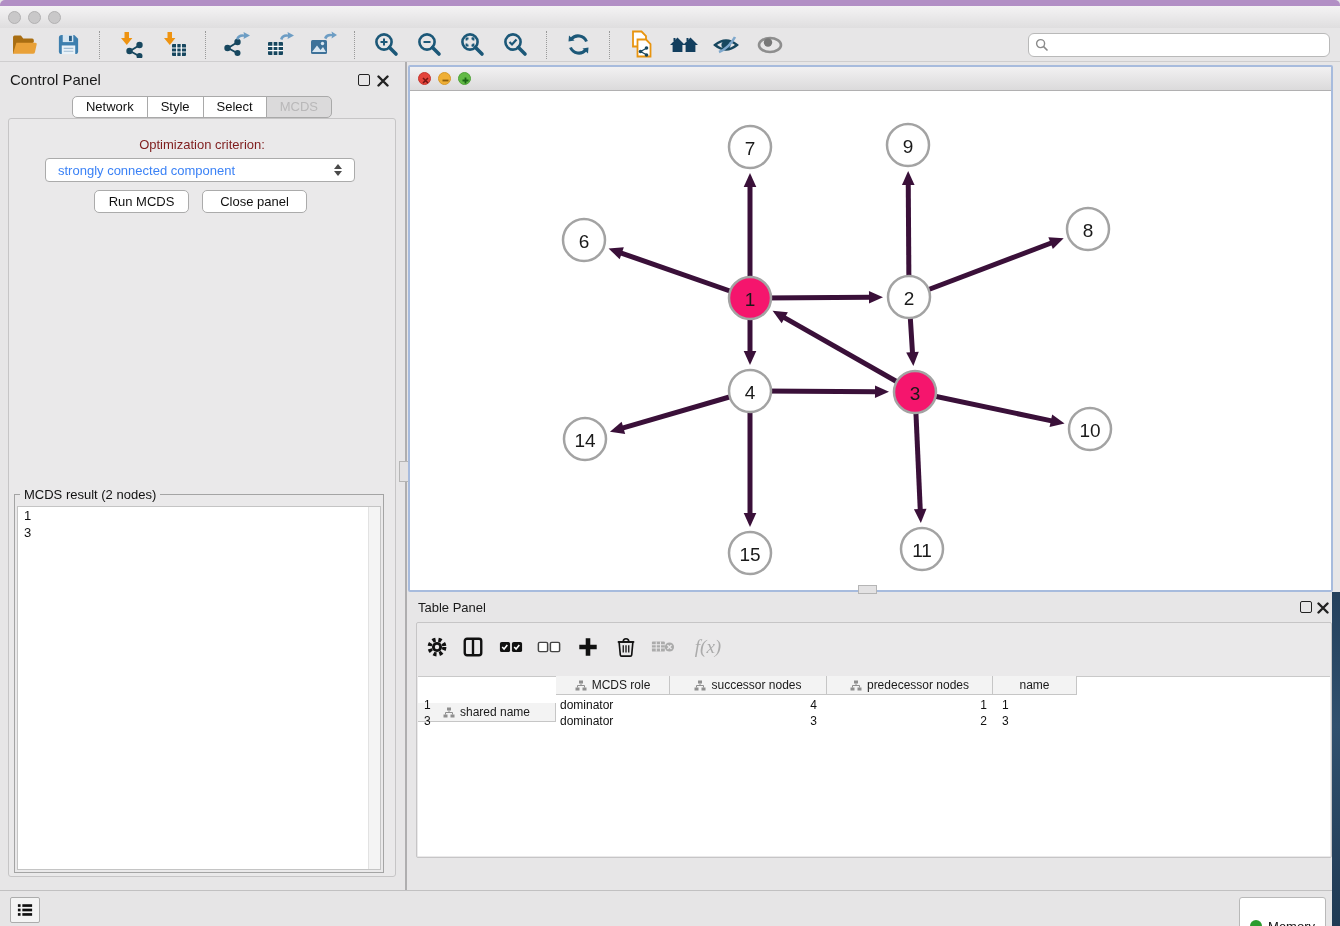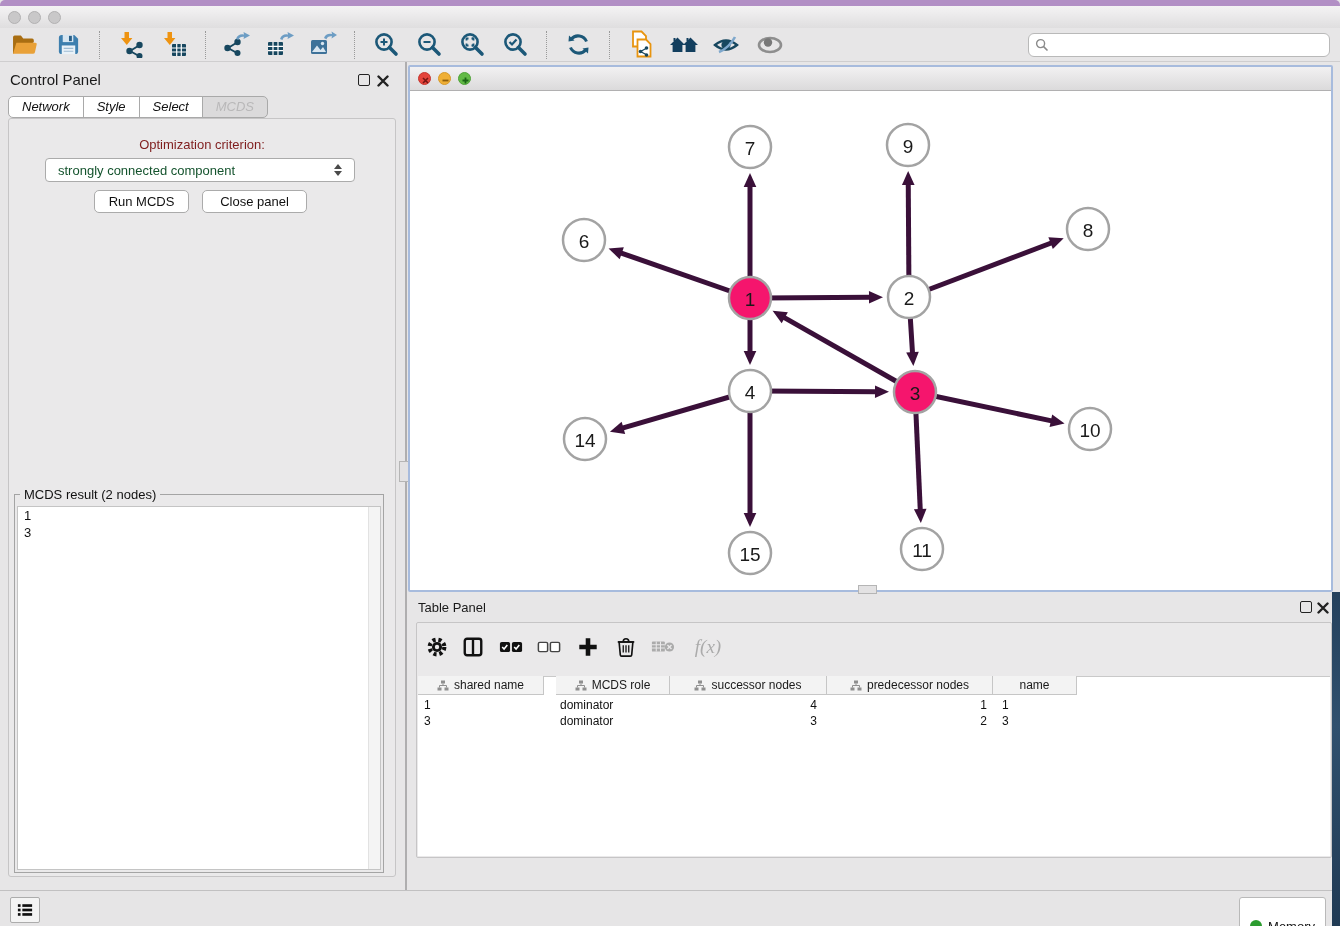--- a/index.html
+++ b/index.html
@@ -14,28 +14,28 @@
   
   #toolbar{left:0;top:28px;width:1340px;height:34px;background:#E7E6E7;border-bottom:1px solid #CFCECF;display:flex;align-items:center;padding:0 10px;gap:13px;box-sizing:border-box;}
   .tbicon{width:30px;height:30px;display:flex;align-items:center;justify-content:center;flex:0 0 auto;}
   .tbsep{border-left:1px dotted #9A9A9A;height:28px;margin:0 3px;flex:0 0 auto;}
   #search-box{margin-left:auto;width:288px;height:22px;background:#FFF;border:1px solid #B9B9B9;border-radius:6px;display:flex;align-items:center;padding:0 6px;}
   #search-input{border:none;outline:none;flex:1;font-size:12px;font-family:"Liberation Sans",sans-serif;background:transparent;}
   
   #cp-title{left:10px;top:71px;font-size:15px;color:#1A1A1A;}
   .panel-float{width:10px;height:10px;border:1.5px solid #222;border-radius:2px;display:inline-block;}
   .panel-close{width:12px;height:12px;display:inline-block;}
-  .tabrow{display:flex;font-style:italic;}
+  .tabrow{display:flex;justify-content:center;}
   .tabseg{height:20px;line-height:20px;padding:0 13px;font-size:13px;color:#111;background:#FFF;border:1px solid #A9A9A9;margin-left:-1px;cursor:default;}
   .tabseg.first{border-radius:5px 0 0 5px;margin-left:0;}
   .tabseg.last{border-radius:0 5px 5px 0;}
   .tabseg.sel{background:#DBDADB;color:#B9B8B9;}
   #cp-box{left:8px;top:118px;width:388px;height:759px;background:#EAE9EA;border:1px solid #C6C5C6;border-radius:3px;box-sizing:border-box;}
   .btn{background:#FFF;border:1px solid #ABABAB;border-radius:5px;font-size:13px;color:#111;display:flex;align-items:center;justify-content:center;box-sizing:border-box;}
-  #criterion-select{left:45px;top:158px;width:310px;height:24px;background:#FFF;border:1px solid #ABABAB;border-radius:4px;display:flex;align-items:center;padding:0 12px;box-sizing:border-box;font-size:13px;color:#14532d;}
+  #criterion-select{left:45px;top:158px;width:310px;height:24px;background:#FFF;border:1px solid #ABABAB;border-radius:4px;display:flex;align-items:center;padding:0 12px;box-sizing:border-box;font-size:13px;color:#3b82f6;}
   .updown{margin-left:auto;display:flex;flex-direction:column;gap:2px;}
   .updown i{display:block;width:0;height:0;border-left:4px solid transparent;border-right:4px solid transparent;}
   .updown .up{border-bottom:5px solid #4A4A4A;}
   .updown .dn{border-top:5px solid #4A4A4A;}
   #result-fieldset{left:14px;top:494px;width:370px;height:379px;border:1px solid #A4A4A4;box-sizing:border-box;}
   #result-legend{position:absolute;top:-8px;left:5px;background:#EAE9EA;padding:0 4px;font-size:13px;color:#111;}
   #result-area{position:absolute;left:2px;top:11px;right:2px;bottom:2px;background:#FFF;border:1px solid #C4C4C4;box-sizing:border-box;}
   .result-line{font-size:13px;color:#111;padding:1px 0 0 6px;line-height:16px;}
   #result-scroll{position:absolute;right:0;top:0;bottom:0;width:11px;background:#F4F4F4;border-left:1px solid #E2E2E2;}
   
@@ -439,21 +439,21 @@
     <svg width="24" height="18" viewBox="0 0 26 18">
         <rect x="1" y="3" width="14" height="11" rx="1" fill="#ABABAB"></rect>
         <path d="M1 6.5 h14 M5.7 3 v11 M10.3 3 v11 M1 10 h14" stroke="#EAE9EA" stroke-width="1.1"></path>
         <circle cx="20" cy="9" r="5" fill="#ABABAB"></circle>
         <path d="M17.8 6.8 L22.2 11.2 M22.2 6.8 L17.8 11.2" stroke="#EAE9EA" stroke-width="1.5"></path>
       </svg>
   </span>
   <span class="tpicon fx" style="left:686px;width:44px;">f(x)</span>
 
   <div class="abs" id="table-white"></div>
-  <div class="th" style="left:418px;width:126px;">
+  <div class="th" style="left:418px;width:138px;margin-top:27px;">
     <svg width="12" height="11" viewBox="0 0 12 11">
         <rect x="4" y="0.5" width="4" height="3" fill="#8F8F8F"></rect>
         <path d="M6 3.5 v2 M2.5 7.5 v-2 h7 v2" stroke="#8F8F8F" fill="none"></path>
         <rect x="0.5" y="7.5" width="4" height="3" fill="#8F8F8F"></rect>
         <rect x="7.5" y="7.5" width="4" height="3" fill="#8F8F8F"></rect>
       </svg>
     <span>shared name</span>
   </div>
   <div class="th" style="left:556px;width:114px;">
     <svg width="12" height="11" viewBox="0 0 12 11">

